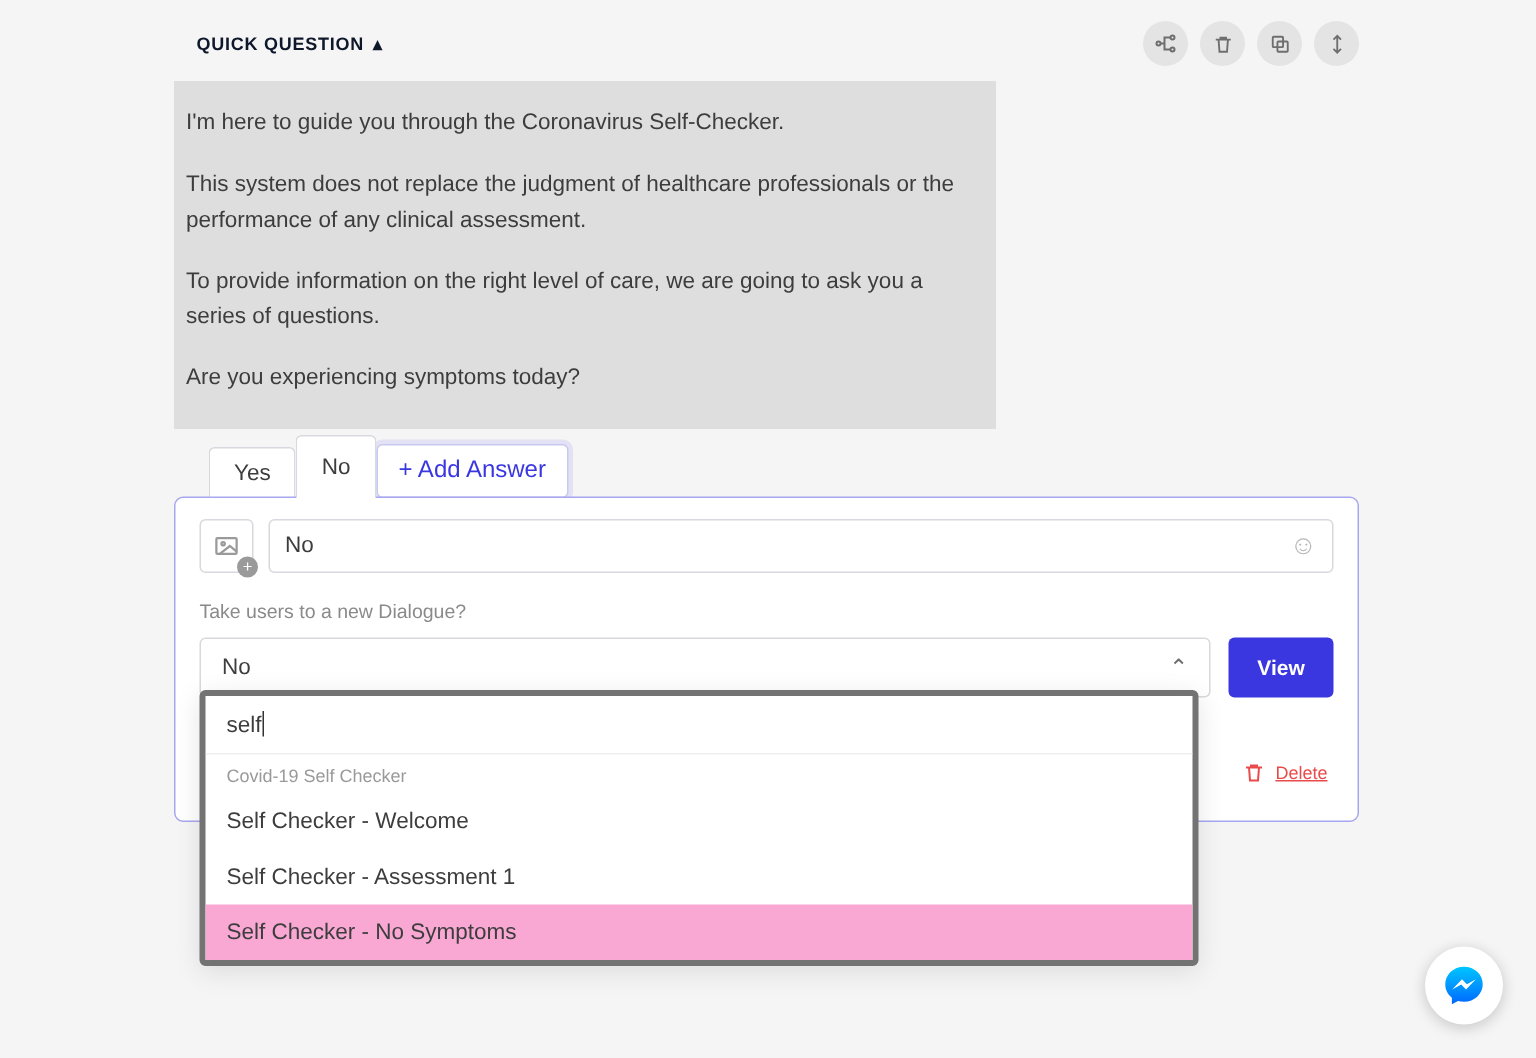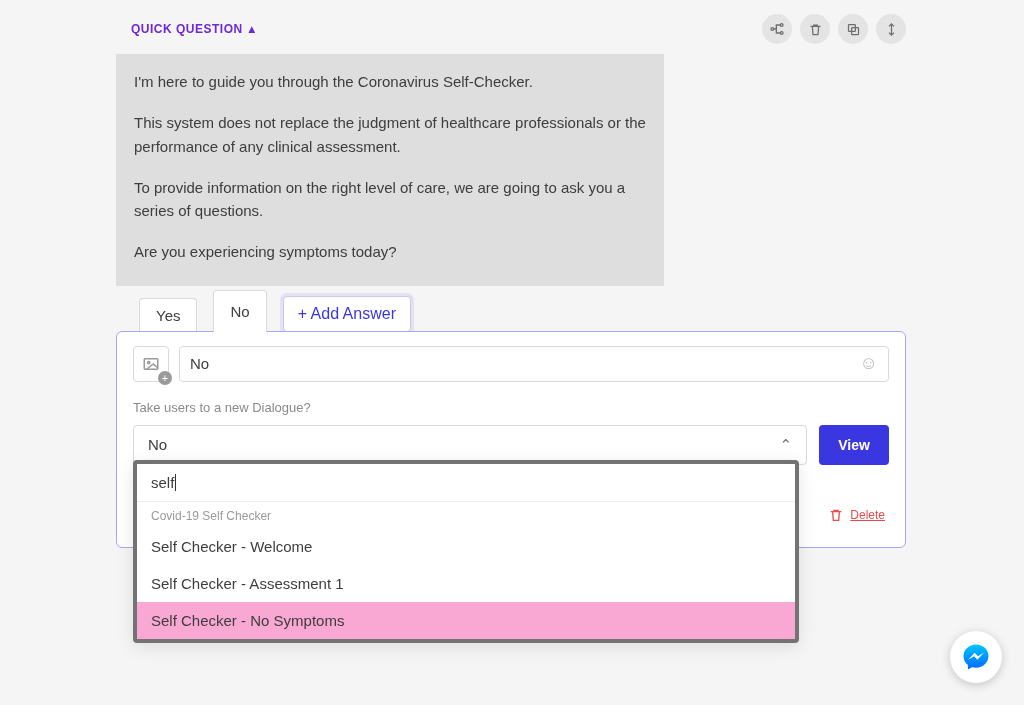--- a/index.html
+++ b/index.html
@@ -34,52 +34,52 @@
     align-items: center;
     justify-content: space-between;
   }
   .section-title {
     display: flex;
     align-items: center;
     gap: 6px;
     font-size: 12px;
     font-weight: 700;
     letter-spacing: 0.5px;
-    color: #6d28d9;
+    color: #0f172a;
     padding-left: 15px;
   }
   .icon-btn {
     width: 30px;
     height: 30px;
     border-radius: 50%;
     background: #e4e4e5;
     display: inline-flex;
     align-items: center;
     justify-content: center;
     cursor: pointer;
     color: #6e6e6e;
   }
   .icon-row { display: flex; gap: 8px; }
   .message-box {
     margin-top: 10px;
     width: 548px;
     background: #dedede;
-    padding: 16px 18px 22px 18px;
+    padding: 16px 18px 22px 8px;
     color: #3d3d3d;
     line-height: 1.55;
     font-size: 15px;
   }
   .message-box p { margin: 0 0 18px 0; }
   .message-box p:last-child { margin-bottom: 0; }
 
   .tabs-row {
     position: relative;
     display: flex;
     align-items: flex-end;
-    gap: 16px;
+    gap: 0;
     margin-top: 4px;
     height: 42px;
     padding-left: 23px;
   }
   .tab {
     border: 1px solid var(--border);
     border-bottom: none;
     border-radius: 4px 4px 0 0;
     background: #fff;
     height: 36px;

